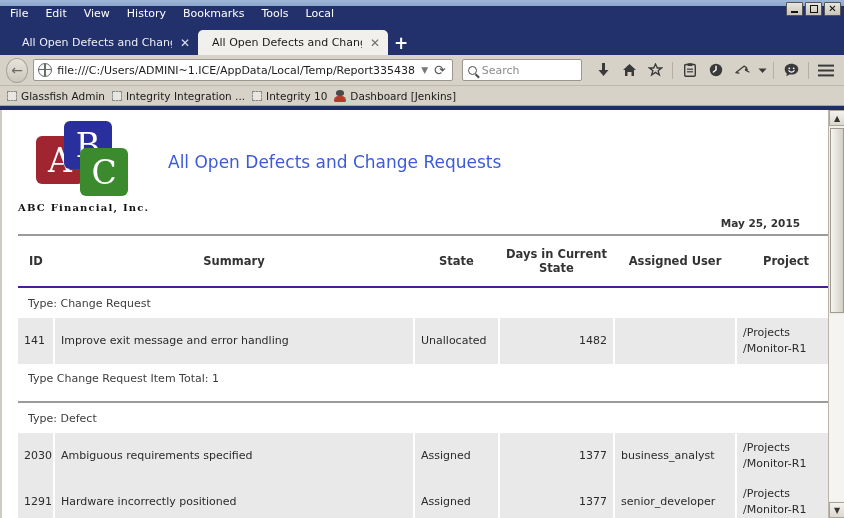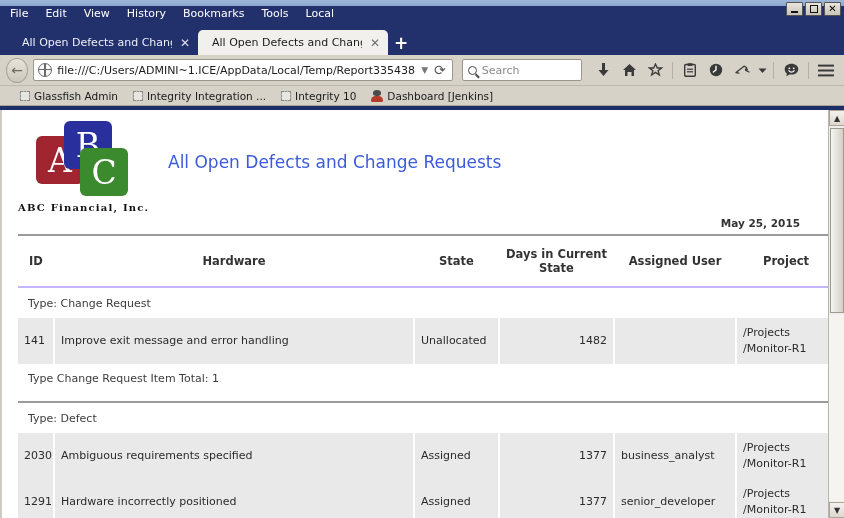--- a/index.html
+++ b/index.html
@@ -165,21 +165,21 @@
     display: flex; align-items: center; justify-content: center;
     color: #3a3a3a; font-size: 14px;
   }
   .tsep { width:1px; height:17px; background:#b4b0a4; margin:0 3px; }
 
   
   .bmbar {
     height: 20px;
     background: #d6d2c8;
     display: flex; align-items: center;
-    padding-left: 20px; gap: 15px;
+    padding-left: 7px; gap: 7px;
     border-bottom: 1px solid #a9a599;
   }
   .bm { display: flex; align-items: center; gap: 4px; font-size: 10.5px; color: #1a1a1a; white-space: nowrap; }
   .bmico {
     width: 10px; height: 10px;
     border: 1px dashed #8a8a8a; background: #e8e6e0;
     flex: 0 0 auto;
   }
   .bmico.jenkins {
     border: none; background: transparent;
@@ -262,21 +262,21 @@
     table-layout: fixed;
     font-size: 11px;
     color: #2b2b2b;
   }
   table.report thead th {
     font-size: 11.5px;
     font-weight: bold;
     color: #333;
     padding: 11px 6px;
     border-top: 2px solid #9b9b9b;
-    border-bottom: 2px solid #c4b5fd;
+    border-bottom: 2px solid #4c1d95;
     vertical-align: middle;
     text-align: center;
   }
   th.c-id { width: 36px; text-align: left; padding-left: 10px; }
   th.c-sum { width: 360px; }
   th.c-state { width: 85px; }
   th.c-days { width: 115px; }
   th.c-user { width: 122px; }
   th.c-proj { width: 100px; }
 
@@ -498,21 +498,21 @@
           </div>
           <div class="rpt-title">All Open Defects and Change Requests</div>
         </div>
 
         <div class="rpt-date">May 25, 2015</div>
 
         <table class="report">
           <thead>
             <tr>
               <th class="c-id">ID</th>
-              <th class="c-sum">Hardware</th>
+              <th class="c-sum">Summary</th>
               <th class="c-state">State</th>
               <th class="c-days">Days in Current State</th>
               <th class="c-user">Assigned User</th>
               <th class="c-proj">Project</th>
             </tr>
           </thead>
           <tbody>
 
             <tr class="grouprow">
               <td colspan="6">Type: Change Request</td>

